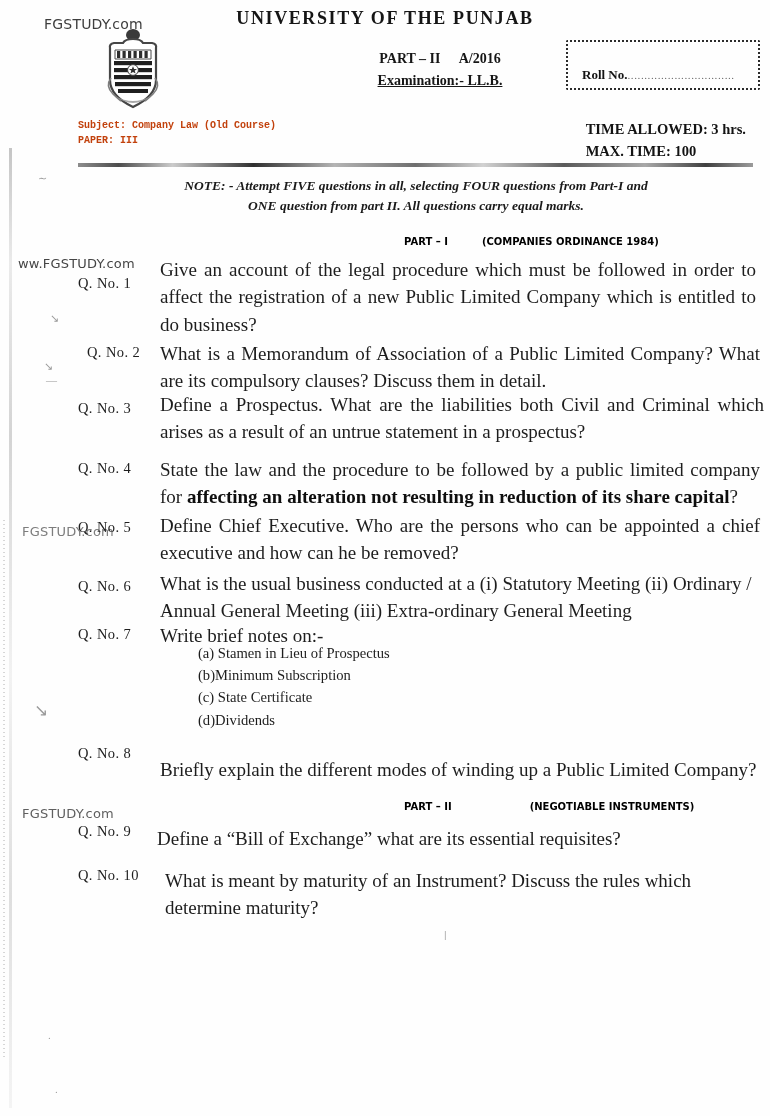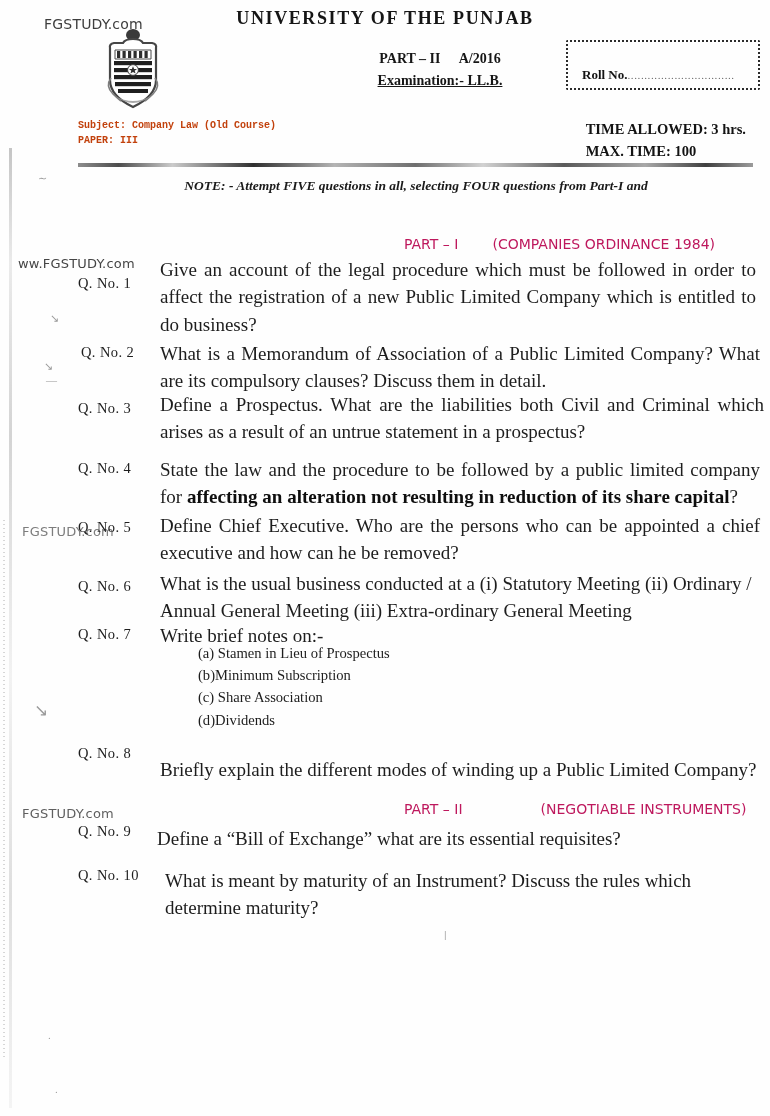--- a/index.html
+++ b/index.html
@@ -175,23 +175,23 @@
     color: #1a1a1a;
     line-height: 1.48;
     text-align: center;
   }
   .note .l2 { display: block; }
 
   
   .part-head {
     position: absolute;
     font-family: "DejaVu Sans", sans-serif;
-    font-weight: normal;
-    font-size: 14px;
-    color: #be185d;
+    font-weight: bold;
+    font-size: 10px;
+    color: #000000;
     white-space: nowrap;
   }
   .part-head .ph-left { display: inline-block; }
   .part-head .ph-gap  { display: inline-block; }
   .part-1 { left: 404px; top: 236px; }
   .part-1 .ph-gap { width: 34px; }
   .part-2 { left: 404px; top: 801px; }
   .part-2 .ph-gap { width: 78px; }
 
   
@@ -310,33 +310,34 @@
 
   <div class="marks-block">
     <div>TIME ALLOWED: 3 hrs.</div>
     <div>MAX. TIME: 100</div>
   </div>
 
   <div class="rule"></div>
 
   <div class="note">
     <span class="l1">NOTE: - Attempt FIVE questions in all, selecting FOUR questions from Part-I and</span>
+    <span class="l2">ONE question from part II. All questions carry equal marks.</span>
   </div>
 
   <div class="part-head part-1">
     <span class="ph-left">PART – I</span><span class="ph-gap"></span><span>(COMPANIES ORDINANCE 1984)</span>
   </div>
 
   <div class="q">
     <div class="q-num" style="left:78px; top:275px;">Q. No. 1</div>
     <div class="q-body" style="top:256px; width:596px;">Give an account of the legal procedure which must be followed in order to affect the registration of a new Public Limited Company which is entitled to do business?</div>
   </div>
 
   <div class="q">
-    <div class="q-num" style="left:81px; top:344px;">Q. No. 2</div>
+    <div class="q-num" style="left:87px; top:344px;">Q. No. 2</div>
     <div class="q-body" style="top:340px; width:600px;">What is a Memorandum of Association of a Public Limited Company? What are its compulsory clauses? Discuss them in detail.</div>
   </div>
 
   <div class="q">
     <div class="q-num" style="left:78px; top:400px;">Q. No. 3</div>
     <div class="q-body" style="top:391px; width:604px;">Define a Prospectus. What are the liabilities both Civil and Criminal which arises as a result of an untrue statement in a prospectus?</div>
   </div>
 
   <div class="q">
     <div class="q-num" style="left:78px; top:460px;">Q. No. 4</div>
@@ -352,21 +353,21 @@
     <div class="q-num" style="left:78px; top:578px;">Q. No. 6</div>
     <div class="q-body nojust" style="top:570px; width:606px;">What is the usual business conducted at a (i) Statutory Meeting (ii) Ordinary / Annual General Meeting  (iii) Extra-ordinary General Meeting</div>
   </div>
 
   <div class="q">
     <div class="q-num" style="left:78px; top:626px;">Q. No. 7</div>
     <div class="q-body nojust" style="top:622px; width:560px;">Write brief notes on:-</div>
     <ul class="sublist" style="position:absolute; left:160px; top:641px;">
       <li>(a) Stamen in Lieu of Prospectus</li>
       <li>(b)Minimum Subscription</li>
-      <li>(c) Share Association</li>
+      <li>(c) State Certificate</li>
       <li>(d)Dividends</li>
     </ul>
   </div>
 
   <div class="q">
     <div class="q-num" style="left:78px; top:745px;">Q. No. 8</div>
     <div class="q-body nojust" style="top:756px; width:600px;">Briefly explain the different modes of winding up a Public Limited Company?</div>
   </div>
 
   <div class="part-head part-2">

